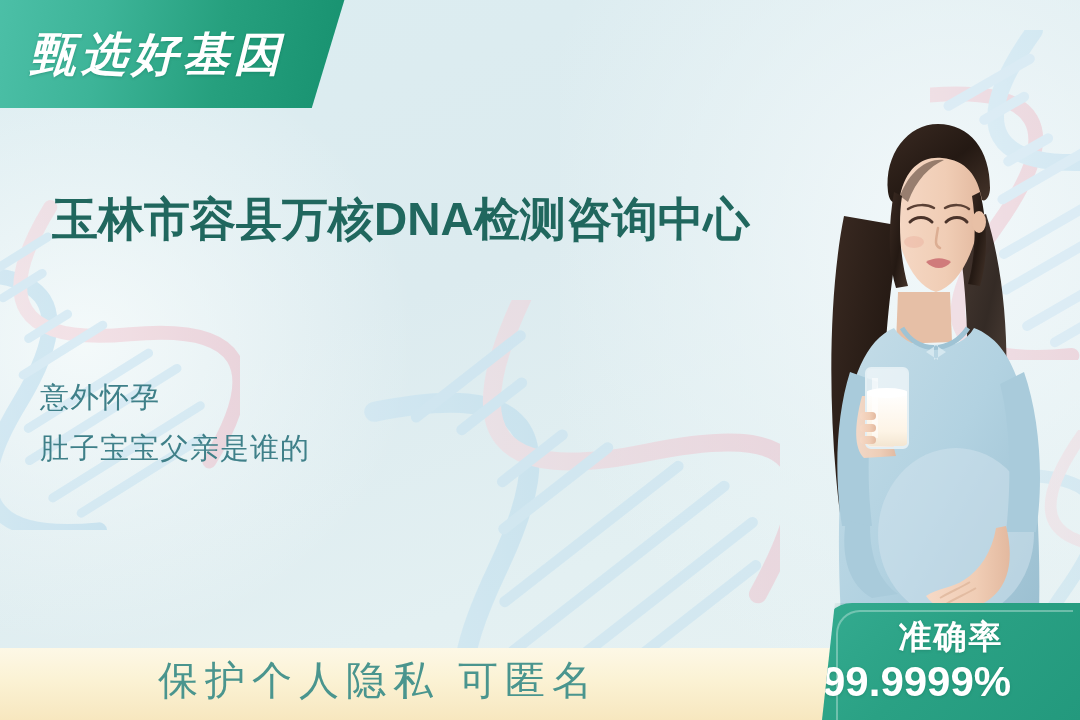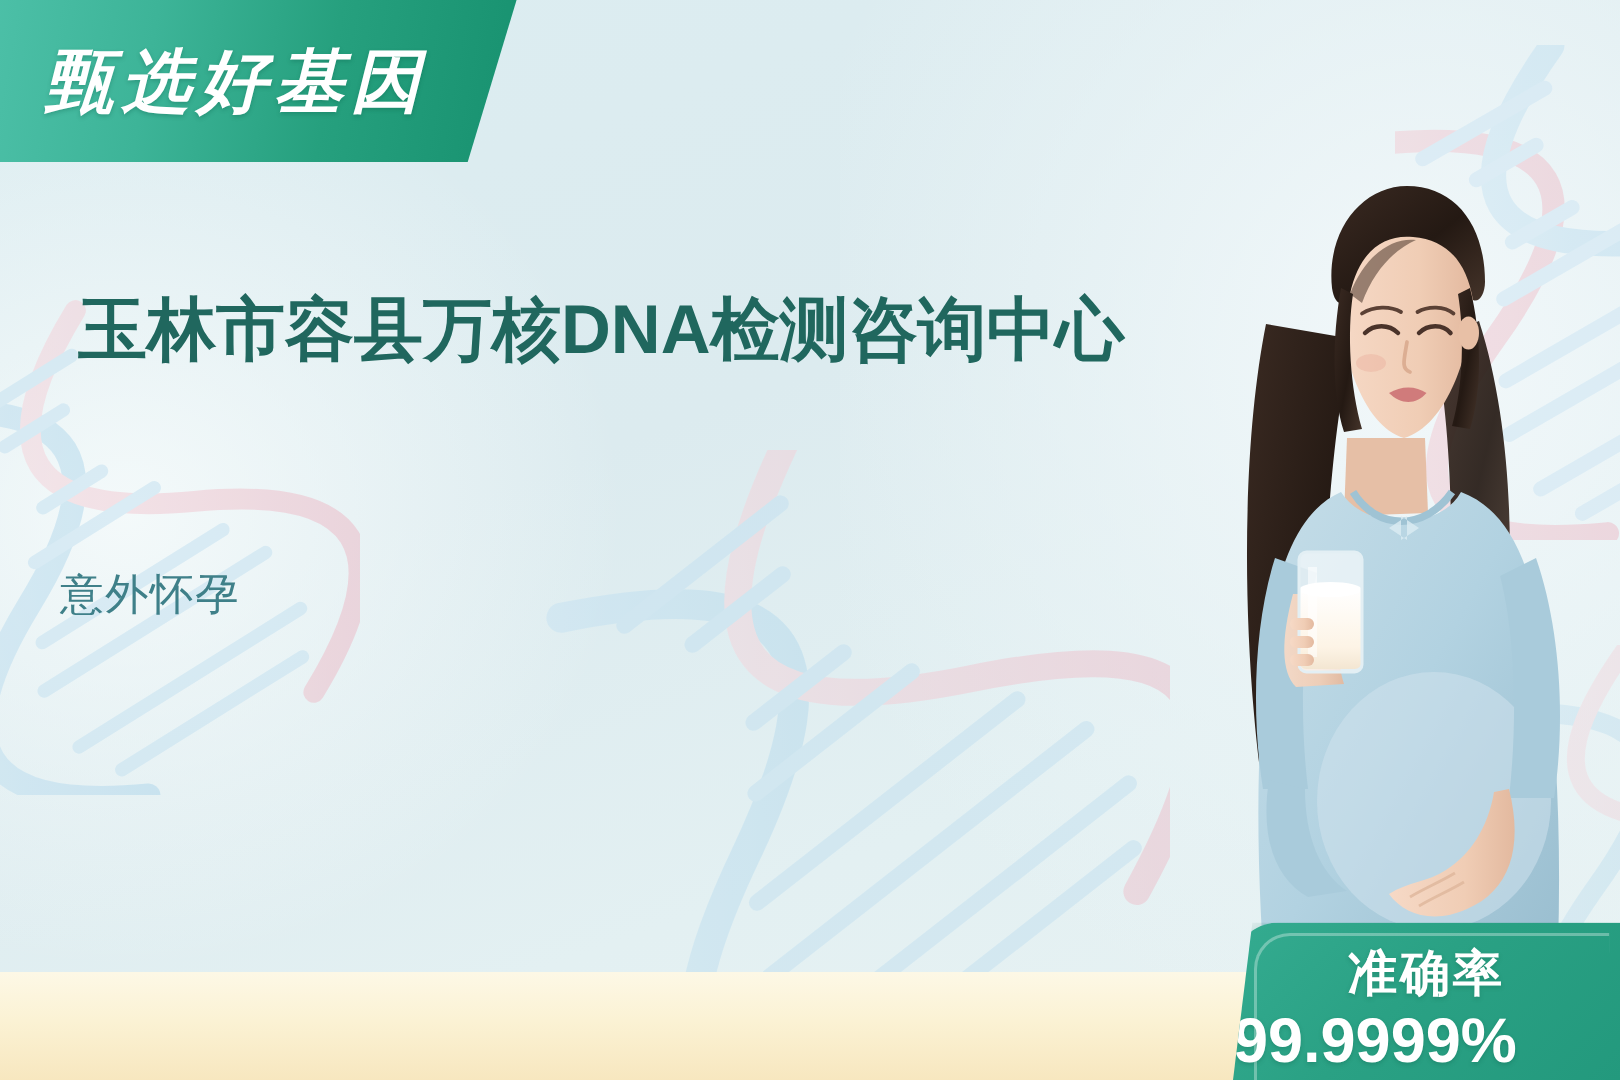--- a/index.html
+++ b/index.html
@@ -130,21 +130,21 @@
     letter-spacing: 7px;
     white-space: nowrap;
   }
 
   
   #accuracy-badge {
     position: absolute;
     right: 0;
     bottom: 0;
     width: 258px;
-    height: 105px;
+    height: 117px;
     background: linear-gradient(135deg, #34ab90 0%, #2aa184 45%, #23997d 100%);
     border-top-left-radius: 30px;
     clip-path: polygon(5% 0, 100% 0, 100% 100%, 0 100%);
     box-shadow: -2px -2px 10px rgba(20,110,90,0.15);
   }
   #accuracy-badge::after {
     content: "";
     position: absolute;
     left: 14px; top: 7px; right: 7px; bottom: 0;
     border-top: 2px solid rgba(255,255,255,0.32);
@@ -349,22 +349,24 @@
   </svg>
 
   <div id="brand-banner">
     <span id="brand-banner-text">甄选好基因</span>
   </div>
 
   <h1 id="headline">玉林市容县万核DNA检测咨询中心</h1>
 
   <ul id="copy-list">
     <li>意外怀孕</li>
+    <li>肚子宝宝父亲是谁的</li>
   </ul>
 
   <div id="footer-band"></div>
+  <div id="footer-slogan">保护个人隐私 可匿名</div>
 
   <div id="accuracy-badge">
     <div id="accuracy-label">准确率</div>
     <div id="accuracy-value">99.9999%</div>
   </div>
 
 </div>
 
 </body></html>

